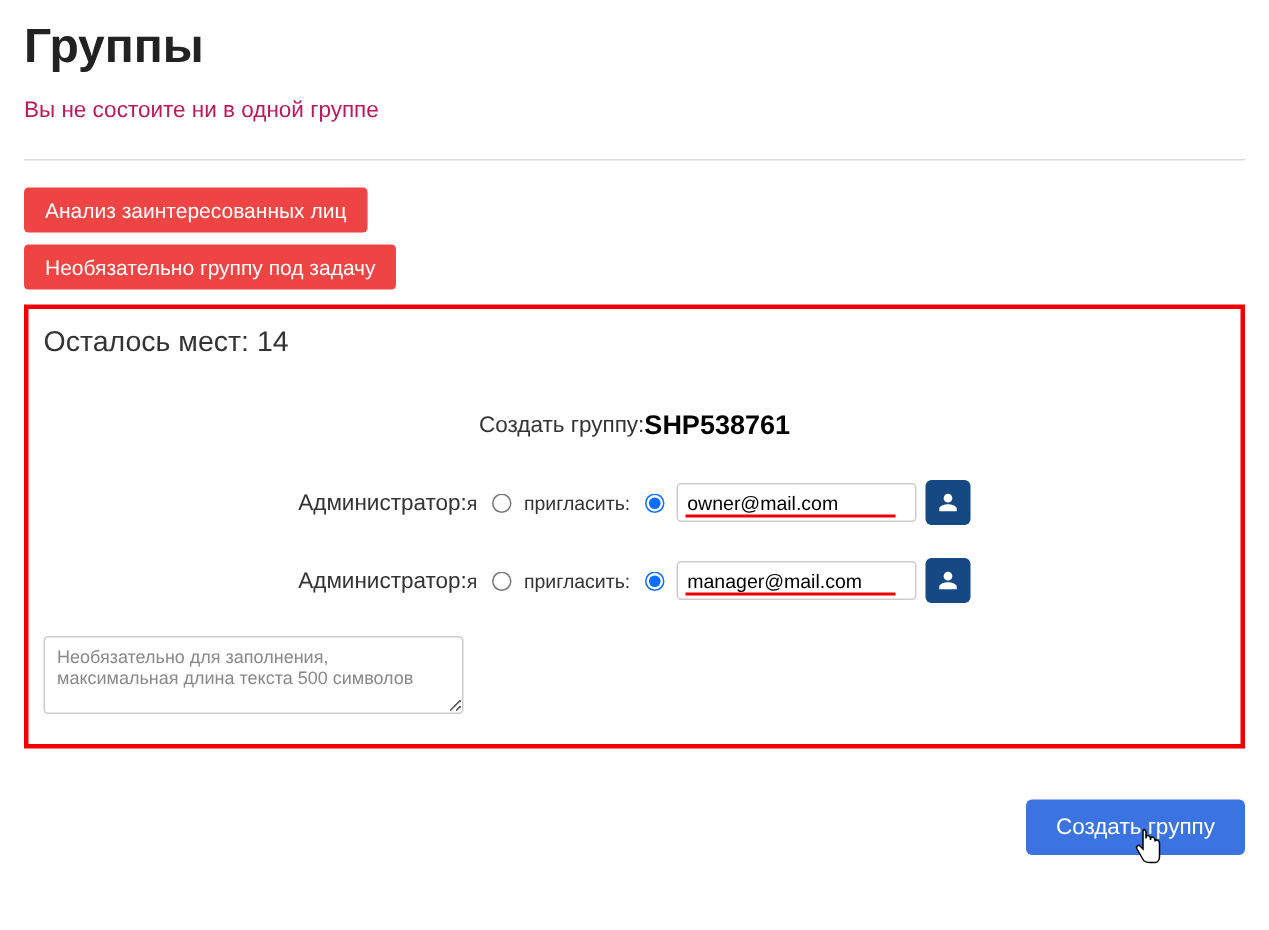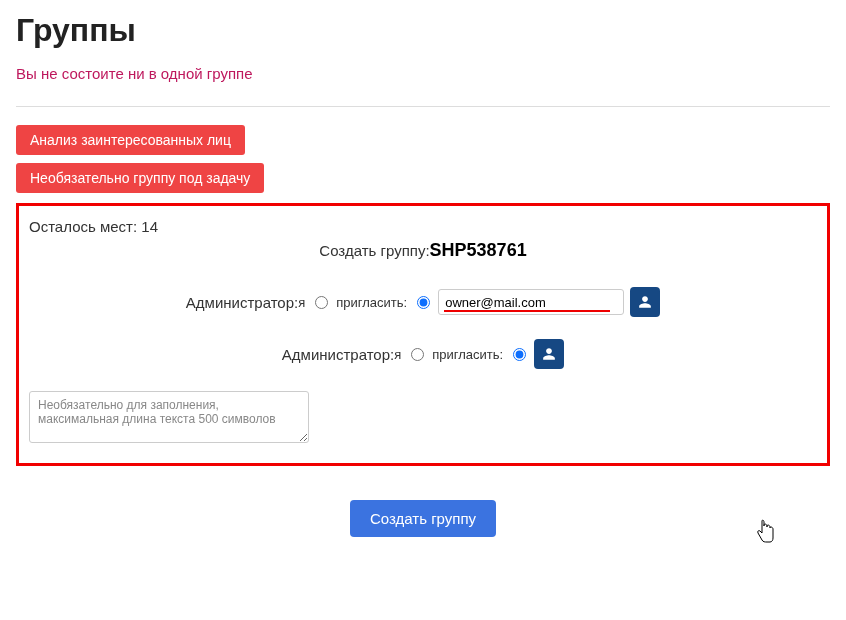--- a/index.html
+++ b/index.html
@@ -38,22 +38,23 @@
       margin-bottom: 8px;
       cursor: pointer;
       width: fit-content;
     }
     .form-box {
       border: 3px solid #f10000;
       padding: 12px 10px 20px 10px;
       margin-top: 10px;
     }
     .slots-left {
-      font-size: 15px;
-      color: #333;
+      font-size: 19px;
+      color: #333;
+      margin-bottom: 28px;
     }
     .form-row {
       display: flex;
       align-items: center;
       justify-content: center;
       margin-bottom: 22px;
       min-height: 30px;
     }
     .row-label {
       font-size: 15px;
@@ -75,21 +76,21 @@
       font-size: 13px;
       color: #333;
       margin-right: 2px;
     }
     input[type="radio"] {
       margin: 0 2px;
       accent-color: #0d6efd;
       cursor: pointer;
     }
     .email-input {
-      width: 186px;
+      width: 160px;
       height: 26px;
       border: 1px solid #ccc;
       border-radius: 3px;
       padding: 2px 6px;
       font-size: 13px;
       position: relative;
     }
     .email-wrap {
       position: relative;
       display: inline-block;
@@ -128,21 +129,21 @@
       border-radius: 3px;
       padding: 6px 8px;
       font-size: 12px;
       color: #888;
       font-family: inherit;
       resize: both;
     }
     .desc-textarea::placeholder { color: #888; }
     .submit-row {
       display: flex;
-      justify-content: center;
+      justify-content: flex-end;
       margin-top: 34px;
       position: relative;
     }
     .submit-btn {
       background: #3b73e0;
       color: #fff;
       border: none;
       border-radius: 4px;
       padding: 10px 20px;
       font-size: 15px;
@@ -192,20 +193,24 @@
     </span>
   </div>
 
   <div class="form-row">
     <span class="row-label">Администратор:</span>
     <span class="row-controls">
       <span class="radio-label">я</span>
       <input type="radio" name="admin" style="">
       <span class="radio-label">пригласить:</span>
       <input type="radio" name="admin" checked="" style="">
+      <span class="email-wrap">
+        <input class="email-input" type="text" value="manager@mail.com" style="">
+        <span class="underline-red"></span>
+      </span>
       <button class="person-btn">
         <svg width="14" height="14" viewBox="0 0 24 24">
             <path d="M12 12c2.7 0 5-2.3 5-5s-2.3-5-5-5-5 2.3-5 5 2.3 5 5 5zm0 2c-3.3 0-10 1.7-10 5v3h20v-3c0-3.3-6.7-5-10-5z"></path>
           </svg>
       </button>
     </span>
   </div>
 
   <div class="desc-row">
     <textarea class="desc-textarea" placeholder="Необязательно для заполнения, максимальная длина текста 500 символов" style=""></textarea>

